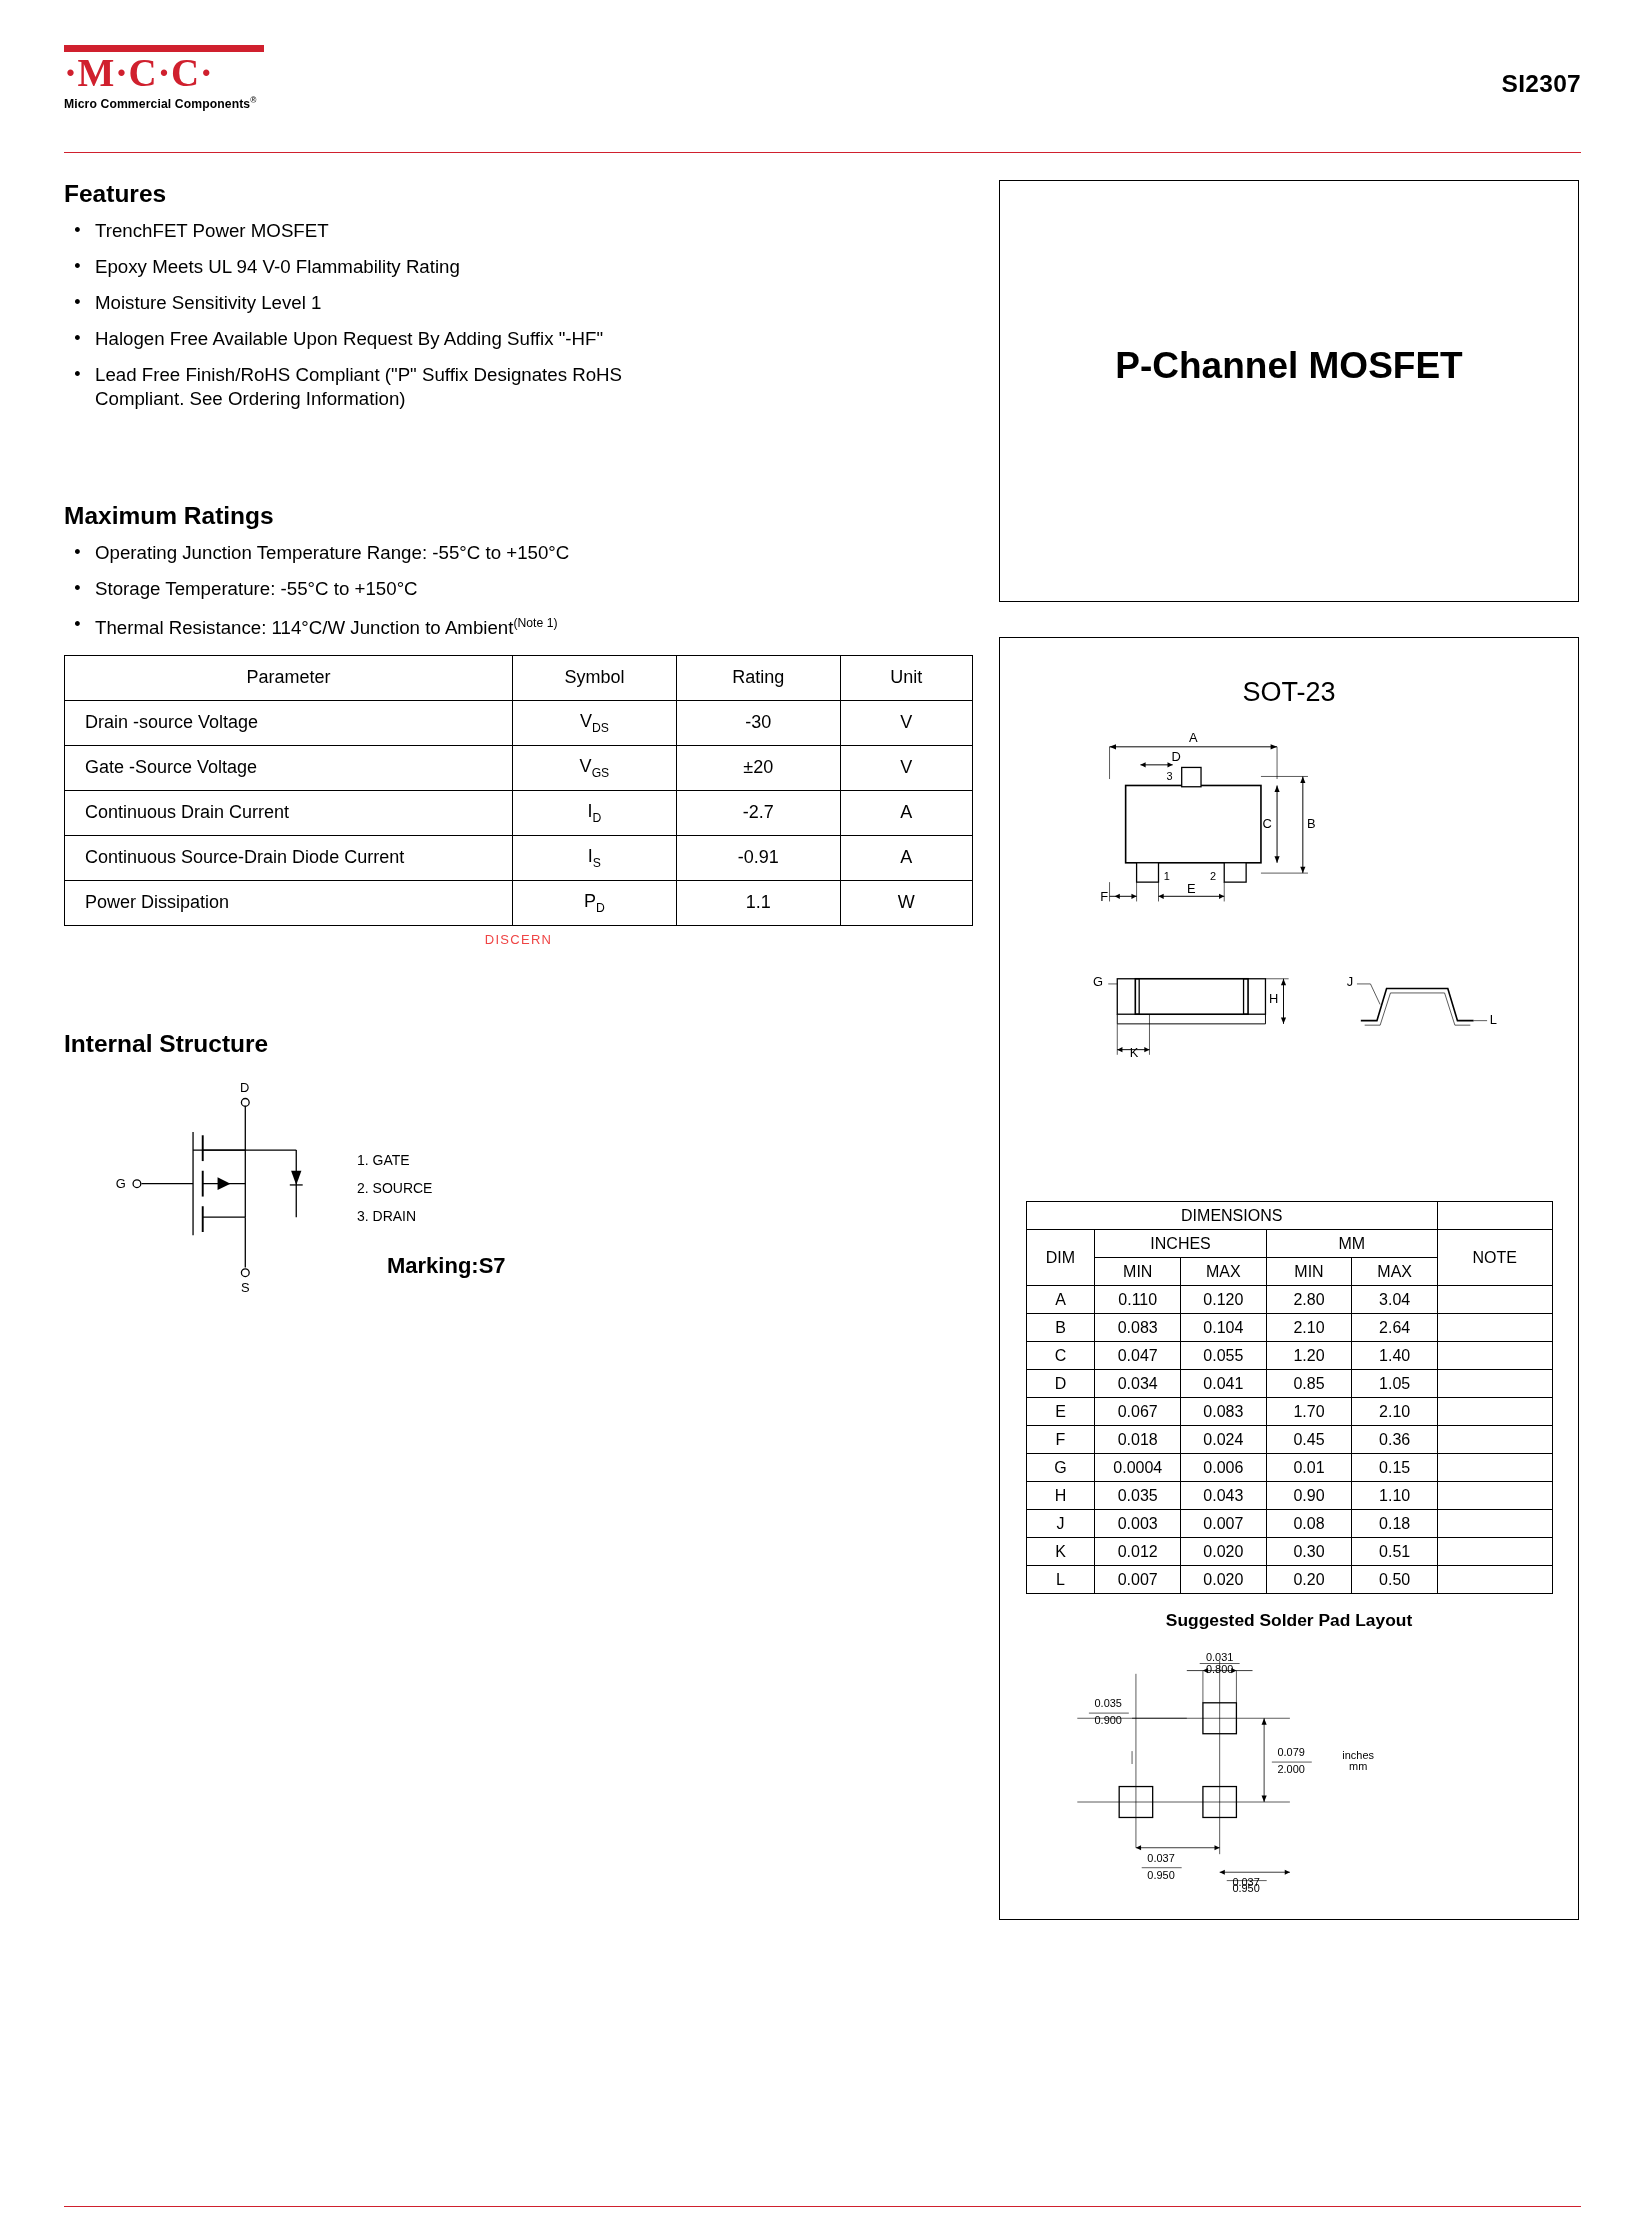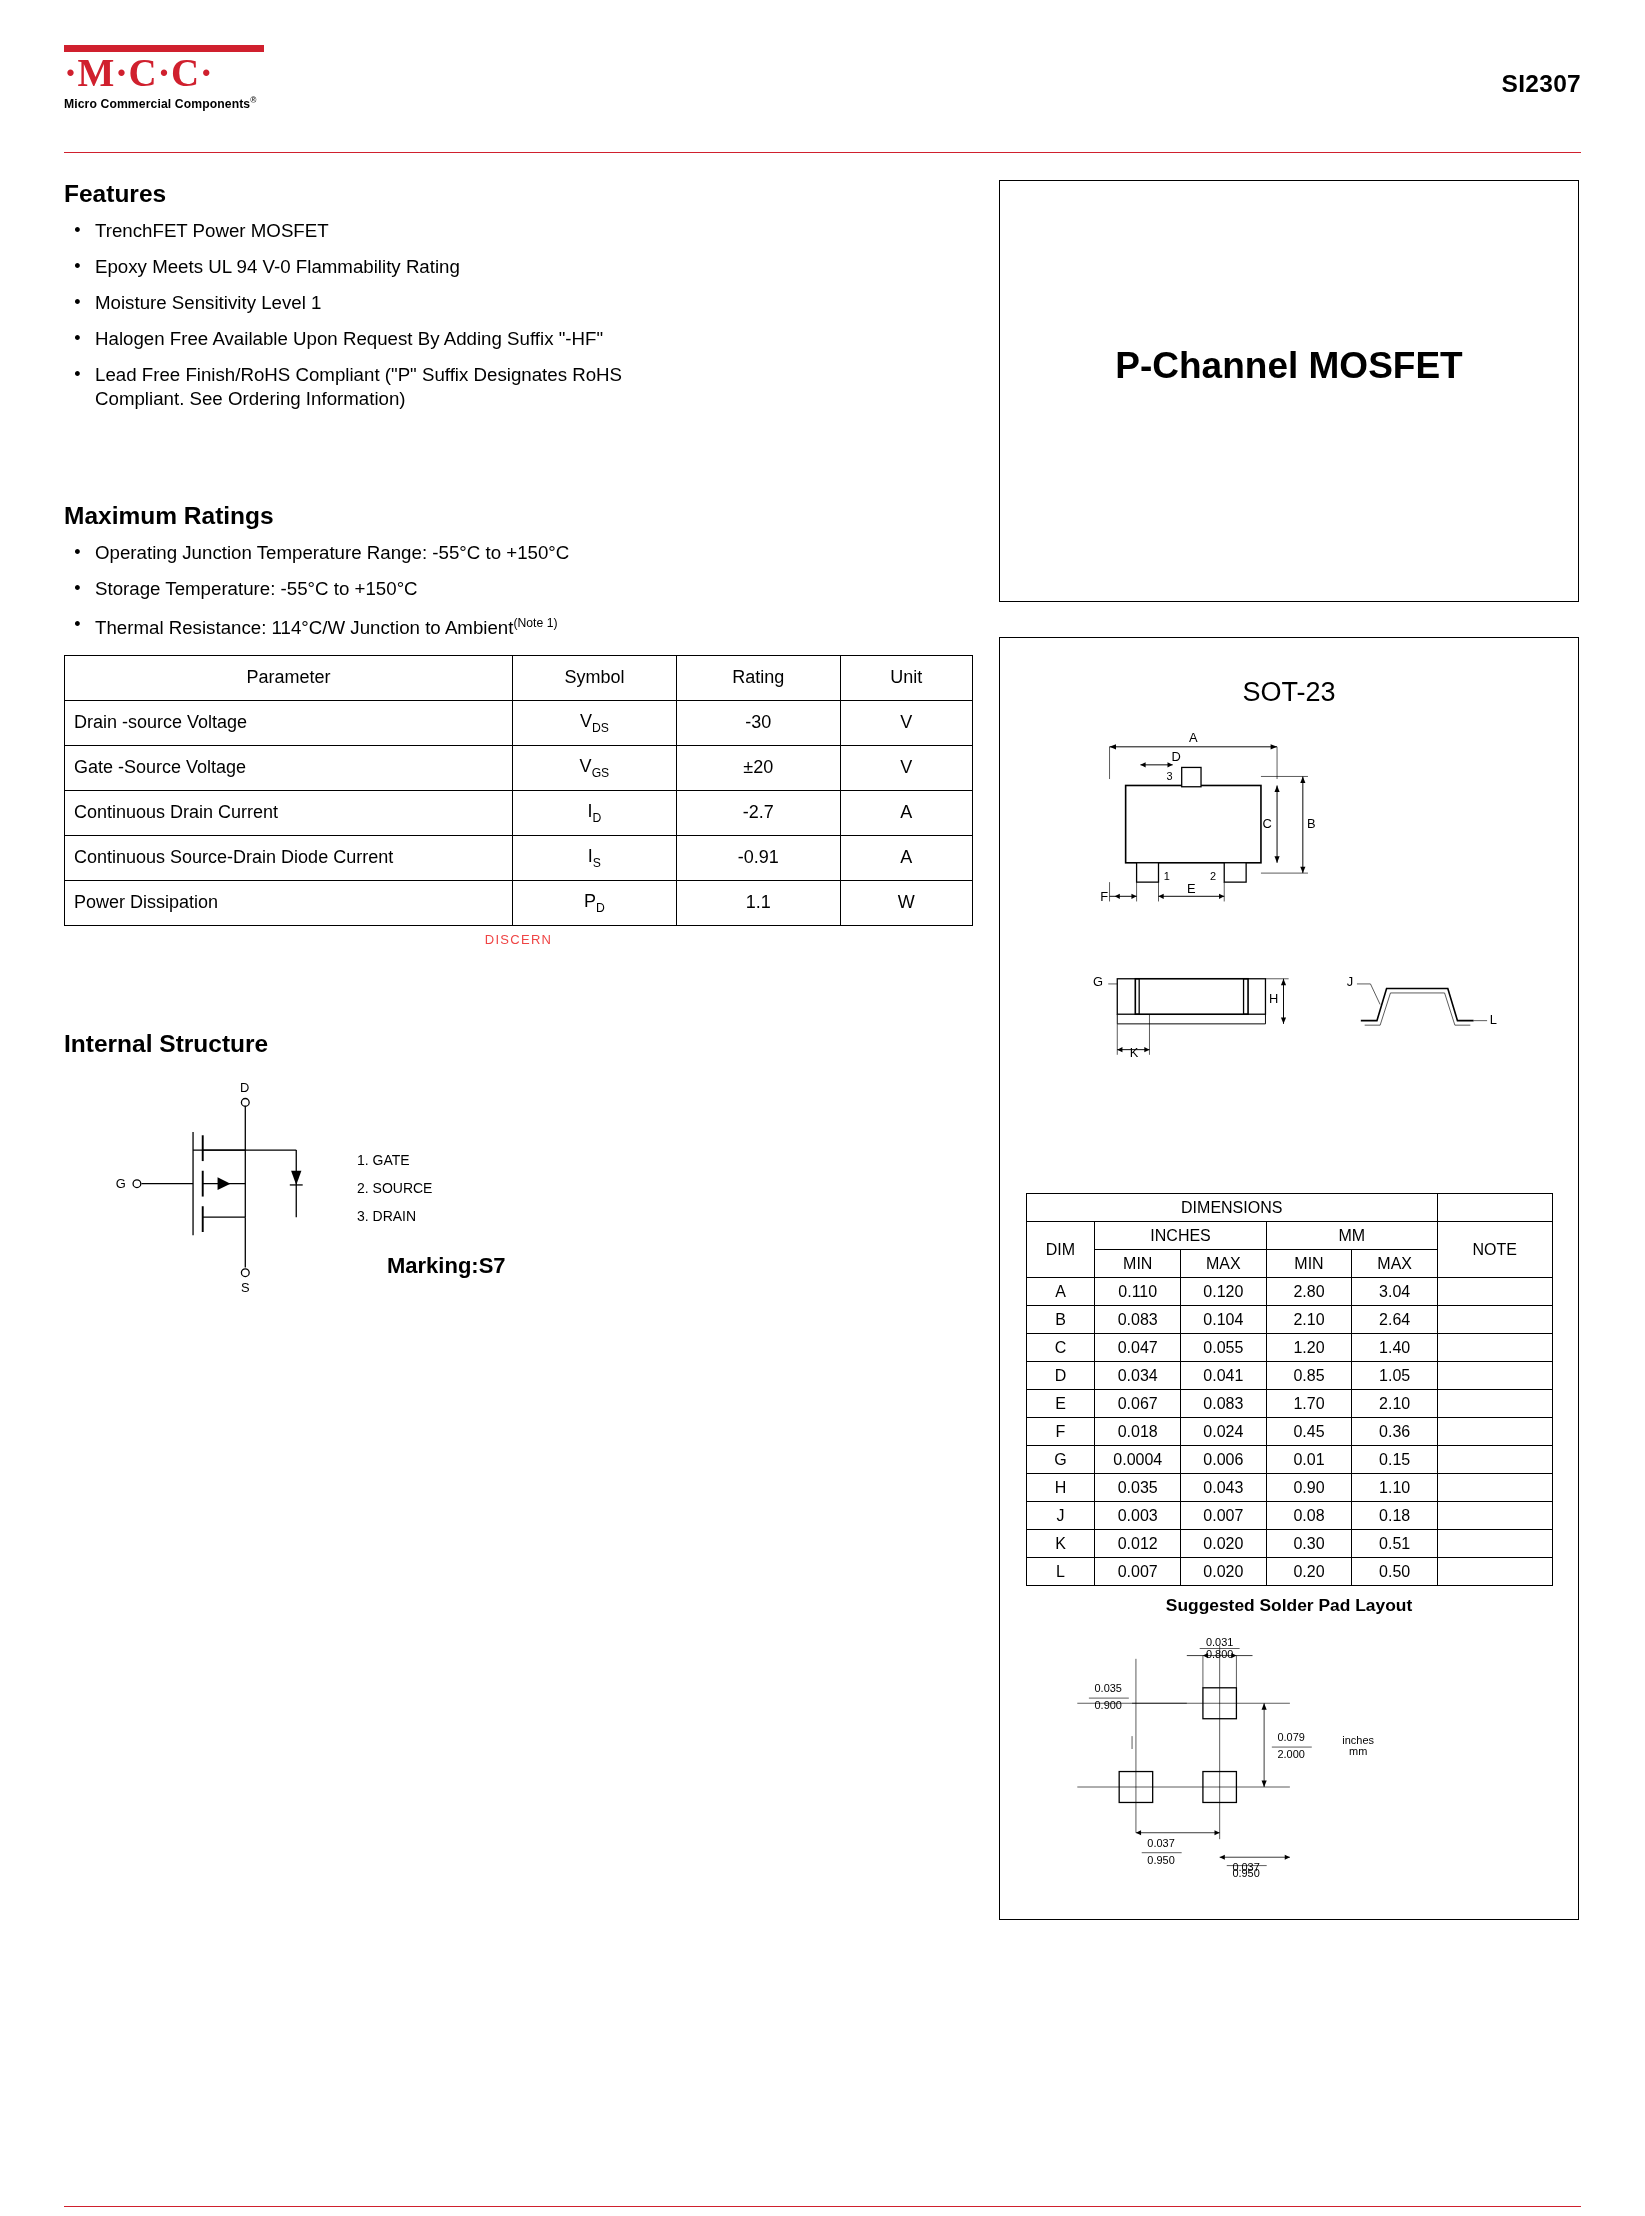--- a/index.html
+++ b/index.html
@@ -127,21 +127,21 @@
     border-collapse: collapse;
     width: 909px;
     margin-top: 17px;
     table-layout: fixed;
   }
   .ratings td, .ratings th {
     border: 1.3px solid #000;
     font-size: 18px;
     font-weight: normal;
     height: 44px;
-    padding: 0 9px;
+    padding: 0 20px;
   }
   .ratings th {
     text-align: center;
     font-weight: normal;
   }
   .ratings td.param {
     text-align: left;
   }
   .ratings td.ctr {
     text-align: center;
@@ -213,21 +213,21 @@
   .pkg-title {
     text-align: center;
     font-size: 27px;
     margin-top: 39px;
   }
 
   
   .dimtable {
     border-collapse: collapse;
     width: 527px;
-    margin: 8px auto;
+    margin: 16px auto;
     table-layout: fixed;
   }
   .dimtable td, .dimtable th {
     border: 1.3px solid #000;
     font-size: 16px;
     font-weight: normal;
     text-align: center;
     height: 27px;
     padding: 0 1.3px;
   }

